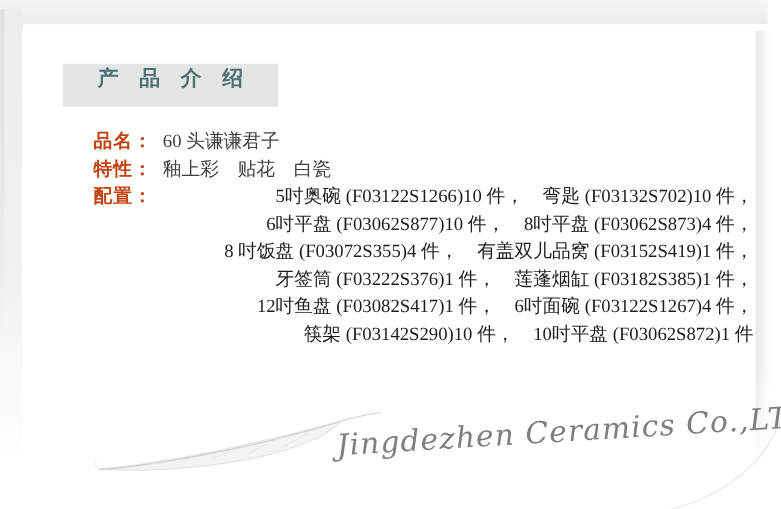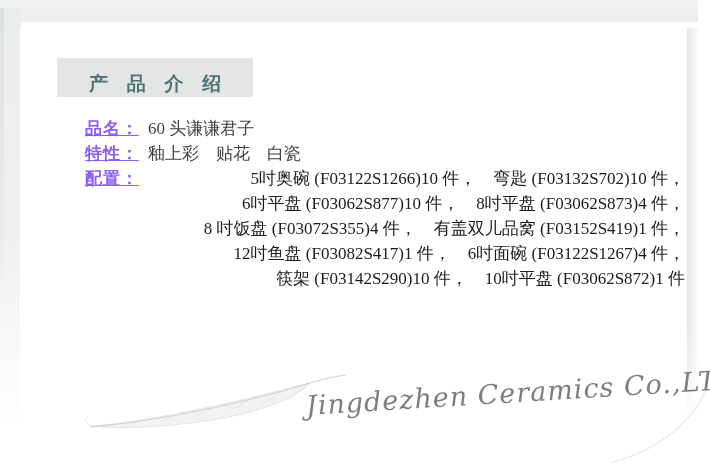--- a/index.html
+++ b/index.html
@@ -36,45 +36,44 @@
   }
   .shadow-right-fade {
     position: absolute; left: 687px; top: 330px; width: 13px; height: 95px;
     background: linear-gradient(to bottom, rgba(255,255,255,0), #ffffff);
   }
 
   
   .header-box {
     position: absolute; left: 57px; top: 58px; width: 196px; height: 39px;
     background: #e3e6e5;
-    display: flex; align-items: flex-end; justify-content: center;
+    display: flex; align-items: flex-start; justify-content: center;
   }
   .header-box span {
     color: #4d7173;
     font-size: 19px;
     font-weight: bold;
     letter-spacing: 7px;
     padding-left: 7px; 
     white-space: nowrap;
   }
 
   
   .fields {
     position: absolute; left: 85px; top: 116px; width: 600px;
     font-size: 17px; line-height: 25px; color: #1c1c1c;
   }
   .row { display: flex; align-items: flex-start; }
   .label {
-    color: #8b5cf6;
+    color: #c2410c;
     font-weight: bold;
     width: 63px;
     flex: 0 0 63px;
     letter-spacing: 1px;
     white-space: nowrap;
-    text-decoration: underline;
   }
   .value { white-space: pre; color: #404040; }
   .config-lines { flex: 1 1 auto; text-align: right; }
   .config-lines div { white-space: pre; }
 
   
   .feather {
     position: absolute; left: 82px; top: 374px; width: 272px; height: 64px;
   }
 
@@ -120,20 +119,21 @@
     <div class="row">
       <span class="label">特性：</span>
       <span class="value">釉上彩　贴花　白瓷</span>
     </div>
     <div class="row">
       <span class="label">配置：</span>
       <div class="config-lines">
         <div>5吋奥碗 (F03122S1266)10 件，　弯匙 (F03132S702)10 件，</div>
         <div>6吋平盘 (F03062S877)10 件，　8吋平盘 (F03062S873)4 件，</div>
         <div>8 吋饭盘 (F03072S355)4 件，　有盖双儿品窝 (F03152S419)1 件，</div>
+        <div>牙签筒 (F03222S376)1 件，　莲蓬烟缸 (F03182S385)1 件，</div>
         <div>12吋鱼盘 (F03082S417)1 件，　6吋面碗 (F03122S1267)4 件，</div>
         <div>筷架 (F03142S290)10 件，　10吋平盘 (F03062S872)1 件</div>
       </div>
     </div>
   </div>
 
   <svg class="feather" viewBox="0 0 272 64" xmlns="http://www.w3.org/2000/svg">
 
     <path d="M 10 52 C 60 48 130 34 200 16 C 215 12 224 10 228 9 C 220 18 200 30 160 40 C 110 52 40 56 10 52 Z" fill="#f3f3f3" stroke="#dedede" stroke-width="0.8"></path>
 

